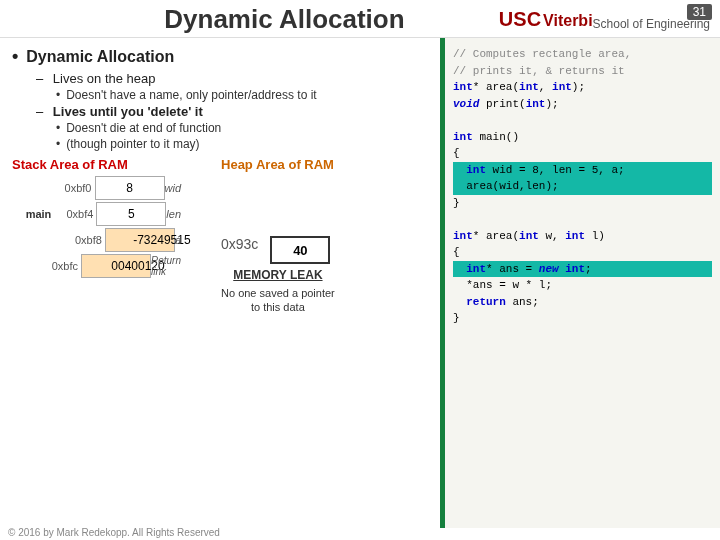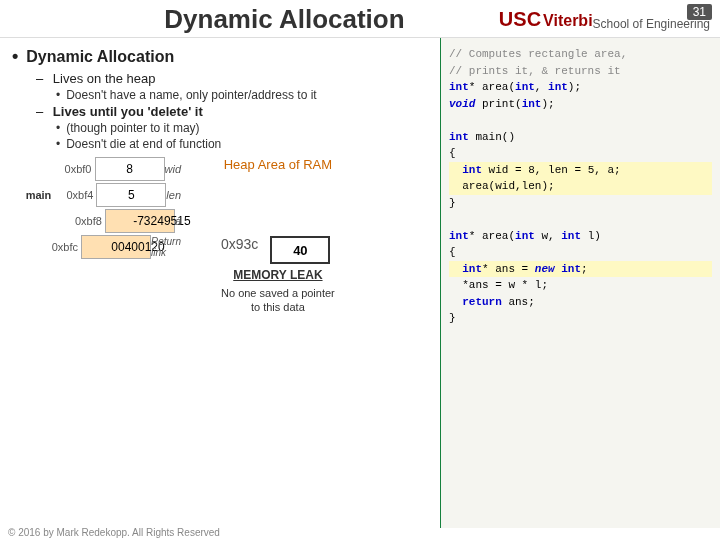--- a/index.html
+++ b/index.html
@@ -133,24 +133,23 @@
 
     
     .area-label-stack {
       color: #cc0000;
       font-weight: bold;
       font-size: 13px;
       margin-bottom: 4px;
     }
     .area-label-heap {
       color: #cc6600;
-      font-weight: normal;
+      font-weight: bold;
       font-size: 13px;
       margin-bottom: 4px;
-      text-align: center;
     }
 
     #stack-area {
       display: flex;
       flex-direction: column;
       align-items: flex-start;
     }
 
     .stack-rows {
       display: flex;
@@ -236,31 +235,31 @@
       text-align: center;
       max-width: 130px;
       margin-top: 4px;
       line-height: 1.3;
     }
 
     
     #right-panel {
       width: 280px;
       background: #f5f5f0;
-      border-left: 1px solid #15803d;
+      border-left: 5px solid #15803d;
       padding: 8px;
       font-family: 'Courier New', monospace;
       font-size: 11px;
       line-height: 1.5;
       color: #000;
       overflow: hidden;
     }
     .code-line { white-space: pre; }
     .code-comment { color: #888; }
-    .code-highlight { background: #fef9c3; }
+    .code-highlight { background: #14b8a6; }
 
     
     #footer {
       position: absolute;
       bottom: 2px;
       left: 8px;
       font-size: 10px;
       color: #888;
     }
   </style>
@@ -287,27 +286,28 @@
     <div class="bullet-main">Dynamic Allocation</div>
 
     <div class="sub-dash">
       <span>Lives on the heap</span>
     </div>
     <div class="sub-bullet">Doesn't have a name, only pointer/address to it</div>
 
     <div class="sub-dash">
       <span class="lives-until">Lives until you 'delete' it</span>
     </div>
+    <div class="sub-bullet">Doesn't die at end of function</div>
     <div class="sub-bullet">(though pointer to it may)</div>
-    <div class="sub-bullet">Doesn't die at end of function</div>
 
 
     <div id="diagram-area">
 
       <div id="stack-area">
+        <div class="area-label-stack">Stack Area of RAM</div>
         <div class="stack-rows">
 
           <div class="stack-row">
             <div style="width:28px;"></div>
             <div class="stack-row-label">0xbf0</div>
             <div class="stack-cell">8</div>
             <div class="stack-var">wid</div>
           </div>
 
           <div class="stack-row">

